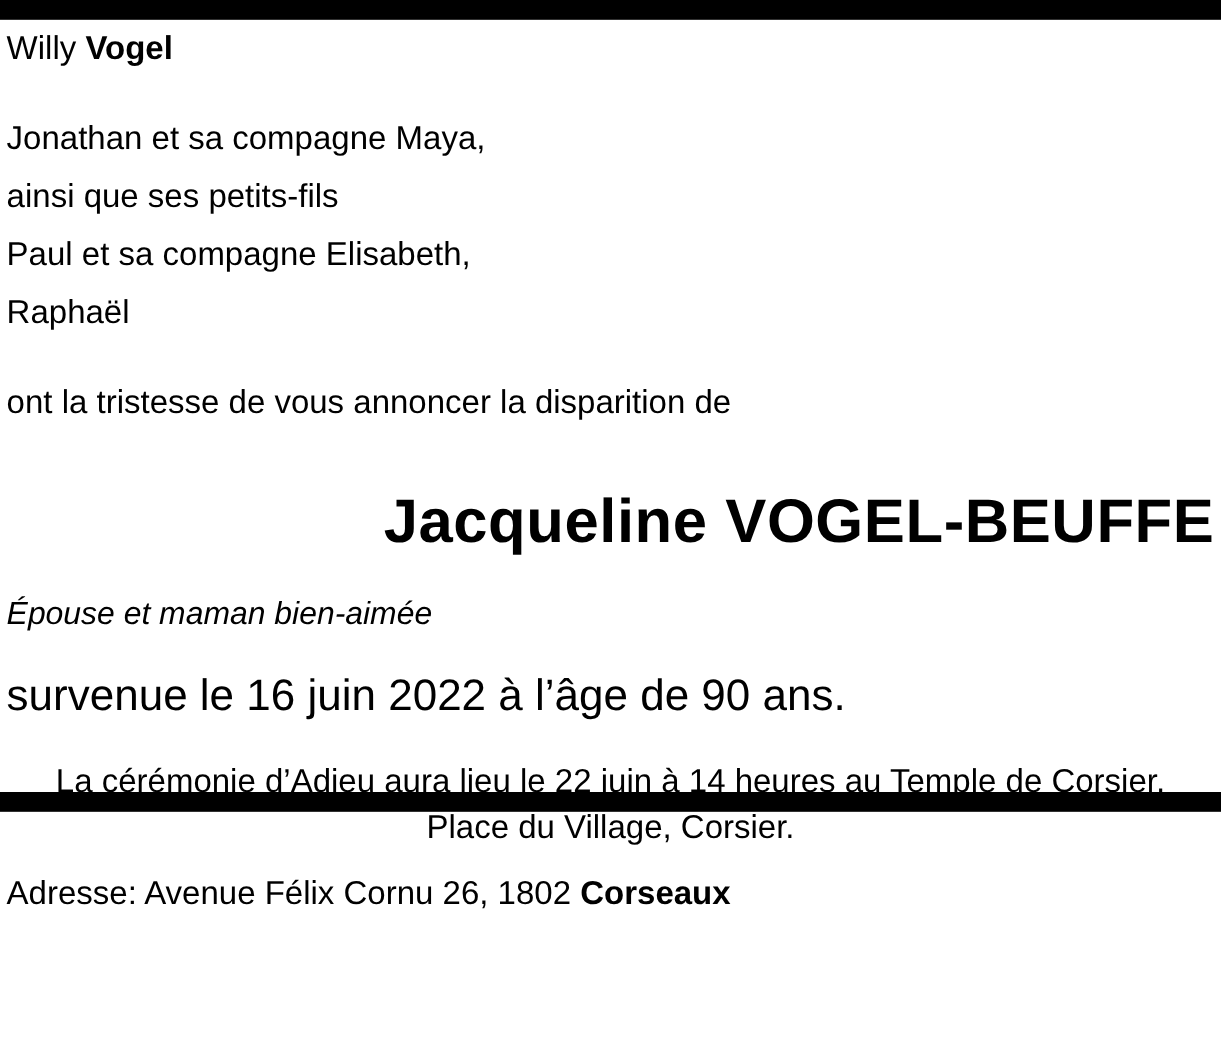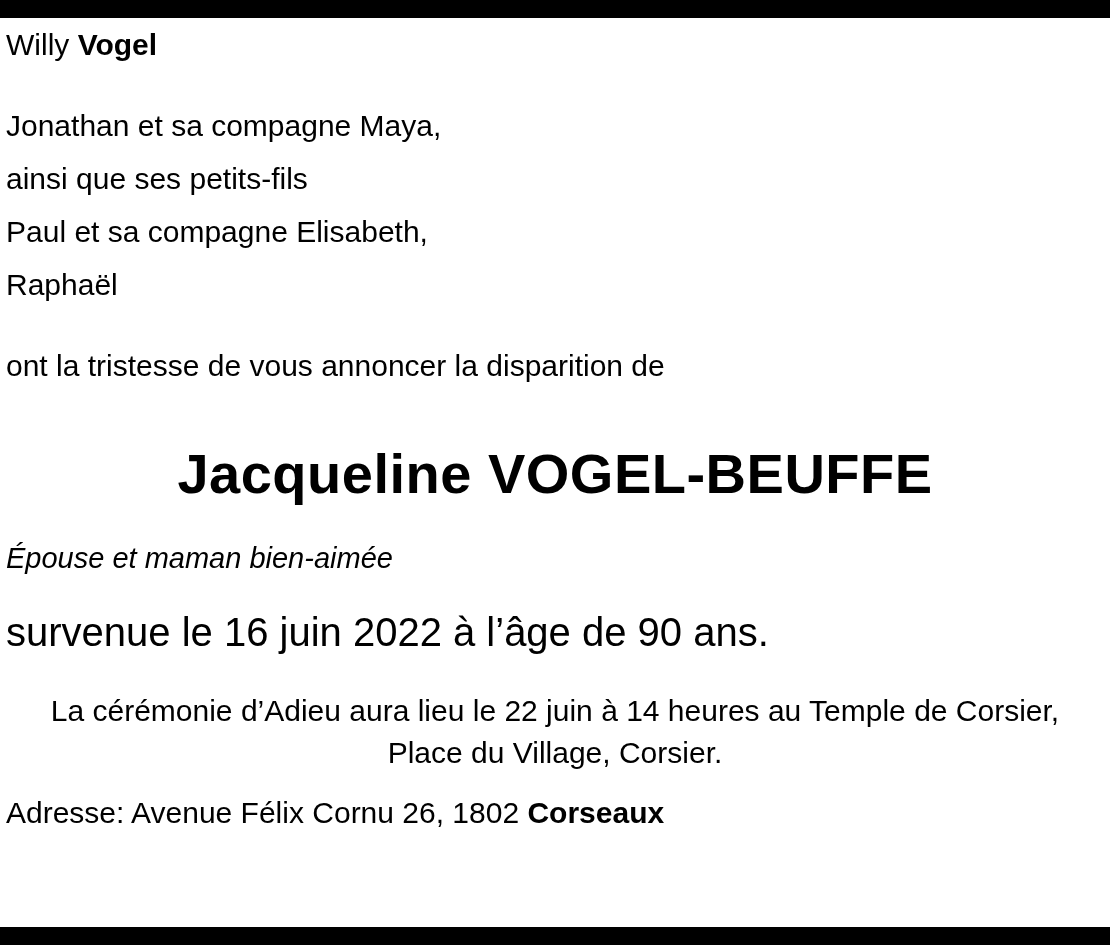--- a/index.html
+++ b/index.html
@@ -10,21 +10,21 @@
   body {
     width: 1110px;
     height: 945px;
     font-family: "Liberation Sans", sans-serif;
     color: #000000;
     overflow: hidden;
   }
   .notice {
     position: relative;
     width: 1110px;
-    height: 945px;
+    height: 738px;
     box-sizing: border-box;
     background: #ffffff;
   }
   .rule {
     width: 100%;
     background: #000000;
   }
   .rule-top { height: 18px; }
   .rule-bottom {
     height: 18px;
@@ -40,21 +40,21 @@
     line-height: 53px;
     white-space: pre;
   }
   .block-gap {
     height: 28px;
   }
   .bold {
     font-weight: bold;
   }
   .deceased-name {
-    text-align: center;
+    text-align: right;
     font-weight: bold;
     font-size: 56px;
     line-height: 72px;
     letter-spacing: 0.5px;
     margin-top: 46px;
     white-space: pre;
   }
   .subtitle {
     text-align: left;
     font-style: italic;

